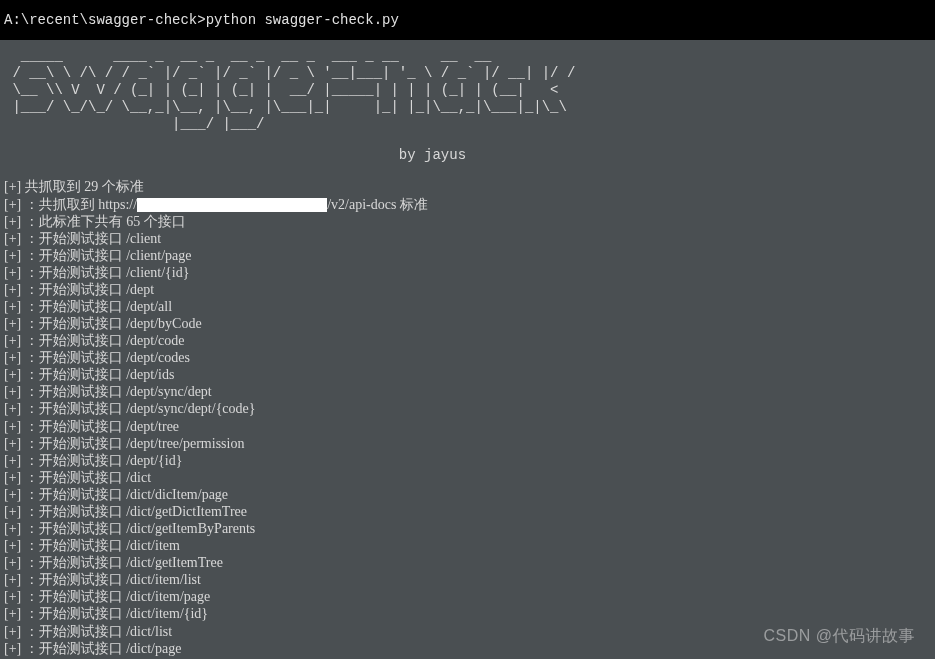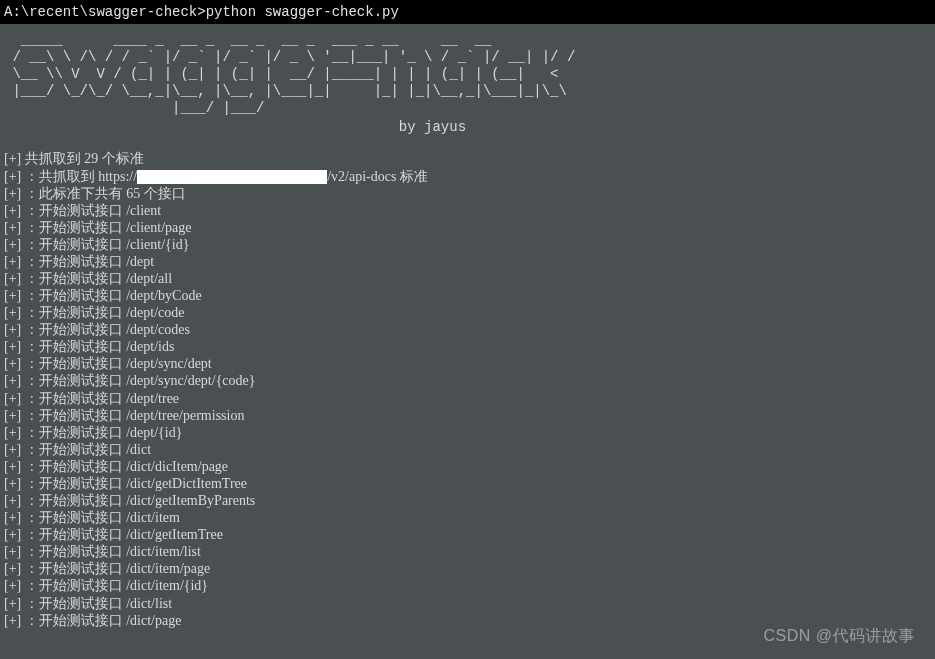--- a/index.html
+++ b/index.html
@@ -12,38 +12,38 @@
       font-family: 'Consolas', 'Courier New', monospace;
       font-size: 14px;
       color: #d8d8d8;
       width: 935px;
       height: 659px;
       overflow: hidden;
       position: relative;
     }
     .terminal {
       background: #000;
-      padding: 4px 0;
+      padding: 12px 0;
       width: 100%;
     }
     .prompt-line {
       background: #000;
       color: #e0e0e0;
       padding: 0 4px;
       white-space: pre;
     }
     .content {
       padding: 8px 4px 0 4px;
       line-height: 1.22;
     }
     .ascii-art {
       white-space: pre;
       font-family: 'Consolas', 'Courier New', monospace;
       color: #d8d8d8;
-      margin-bottom: 2px;
+      margin-bottom: 14px;
       letter-spacing: 0;
     }
     .byline {
       white-space: pre;
       color: #d8d8d8;
       margin-bottom: 14px;
     }
     .output-line {
       white-space: pre;
       color: #d8d8d8;

